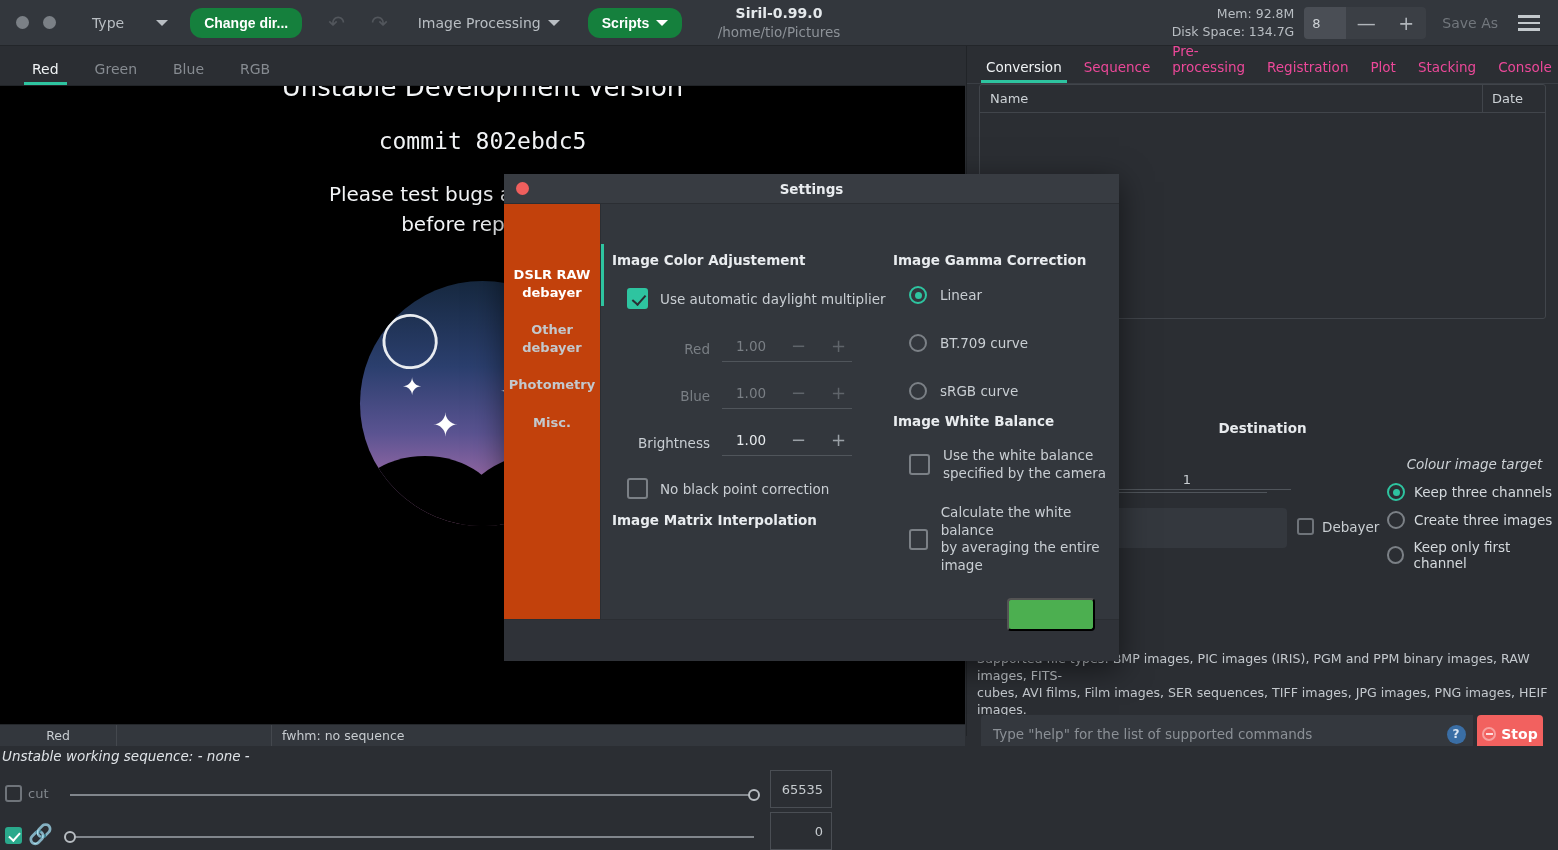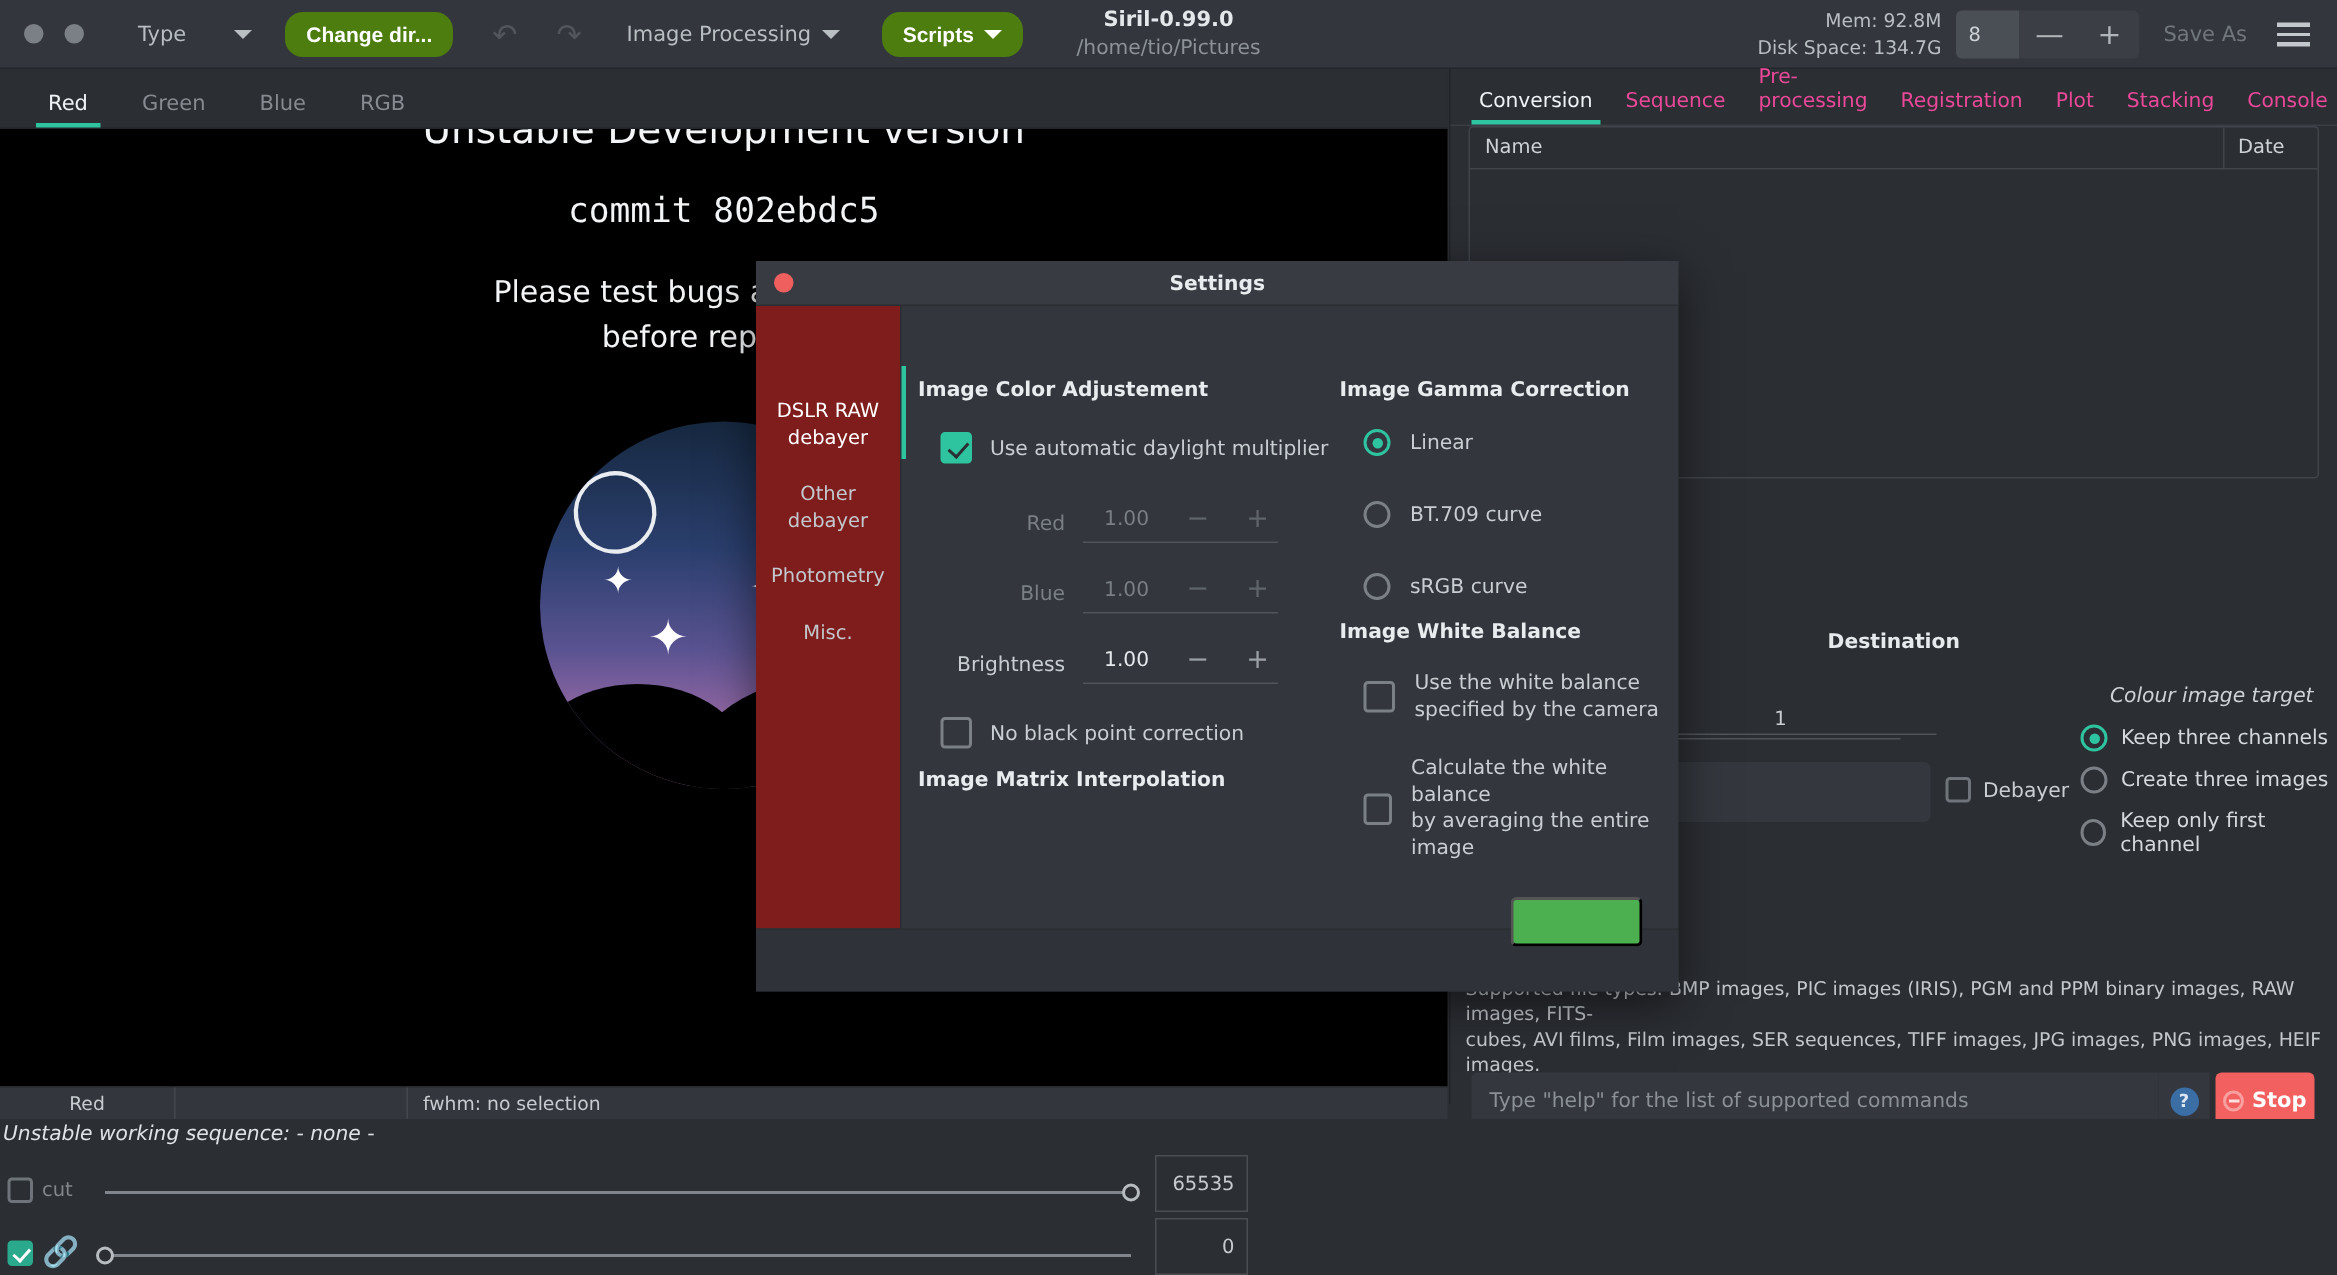--- a/index.html
+++ b/index.html
@@ -20,21 +20,21 @@
   .wdot{ width:13px; height:13px; border-radius:50%; background:#7b8086; }
   .hb-open{
     margin-left:36px; display:flex; align-items:center; gap:32px;
     color:#b9bec3; font-size:14px;
   }
   .caret-dn{
     width:0;height:0;border-left:6px solid transparent;border-right:6px solid transparent;
     border-top:6px solid #b9bec3;
   }
   .greenbtn{
-    background:#4d7c0f; color:#fff; font-weight:bold; font-size:14px;
+    background:#15803d; color:#fff; font-weight:bold; font-size:14px;
     border-radius:12px; padding:8px 14px; border:none; cursor:pointer;
     line-height:1;
   }
   #changedir{ margin-left:22px; }
   .undoredo{ display:flex; gap:26px; margin-left:26px; color:#52565c; font-size:20px; }
   .hb-menu{ margin-left:30px; color:#b9bec3; font-size:14px; display:flex; align-items:center; gap:7px; }
   #scriptsbtn{ margin-left:28px; display:flex; align-items:center; gap:7px; }
   #scriptsbtn .caret-dn{ border-top-color:#fff; }
   #title-block{
     position:absolute; left:0; right:0; top:4px; text-align:center; pointer-events:none;
@@ -160,21 +160,21 @@
   
   #dlg{
     position:absolute; left:504px; top:174px; width:615px; height:487px;
     background:#33373d; border-radius:0; box-shadow:0 8px 30px #0008;
     overflow:hidden;
   }
   #dlg-title{ height:30px; background:#383c42; display:flex; align-items:center; justify-content:center;
      font-weight:bold; font-size:13.5px; color:#e9ecef; position:relative; border-bottom:1px solid #2b2e33;}
   #dlg-close{ position:absolute; left:12px; top:8px; width:13px; height:13px; border-radius:50%; background:#ef5f5d;}
   #dlg-body{ display:flex; height:415px; }
-  #dlg-side{ width:96px; background:#7f1d1d; padding-top:52px; }
+  #dlg-side{ width:96px; background:#c2410c; padding-top:52px;font-weight:bold; }
   .sitem{ text-align:center; color:#c3c8cd; font-size:13px; line-height:1.35; padding:10px 4px; cursor:pointer; }
   .sitem.active{ color:#ffffff; }
   #dlg-content{ flex:1; position:relative; border-left:1px solid #2b2e33; }
   #accentbar{ position:absolute; left:0; top:40px; width:3px; height:62px; background:#2ec4a0;}
   .grp-title{ font-weight:bold; color:#e9ecef; font-size:13.5px;}
   .dlabel{ color:#c9ced3; font-size:13.5px;}
   .dlabel.dim{ color:#7a7f85;}
   .spin-val{ font-size:13.5px; }
   .spin-val.dim{ color:#7a7f85; }
   .spin-pm{ color:#9aa0a6; font-size:18px; }
@@ -261,21 +261,21 @@
       <div class="star" style="left:140px;top:98px;font-size:20px;">✦</div>
       <div class="hillA"></div>
       <div class="hillB"></div>
     </div>
   </div>
 </div>
 
 <div id="img-status">
   <div class="cell c1">Red</div>
   <div class="cell c2"></div>
-  <div class="cell c3">fwhm: no selection</div>
+  <div class="cell c3">fwhm: no sequence</div>
 </div>
 
 <div id="rightpanel">
   <div id="rp-tabs">
     <div class="rtab active">Conversion</div>
     <div class="rtab">Sequence</div>
     <div class="rtab">Pre-processing</div>
     <div class="rtab">Registration</div>
     <div class="rtab">Plot</div>
     <div class="rtab">Stacking</div>

